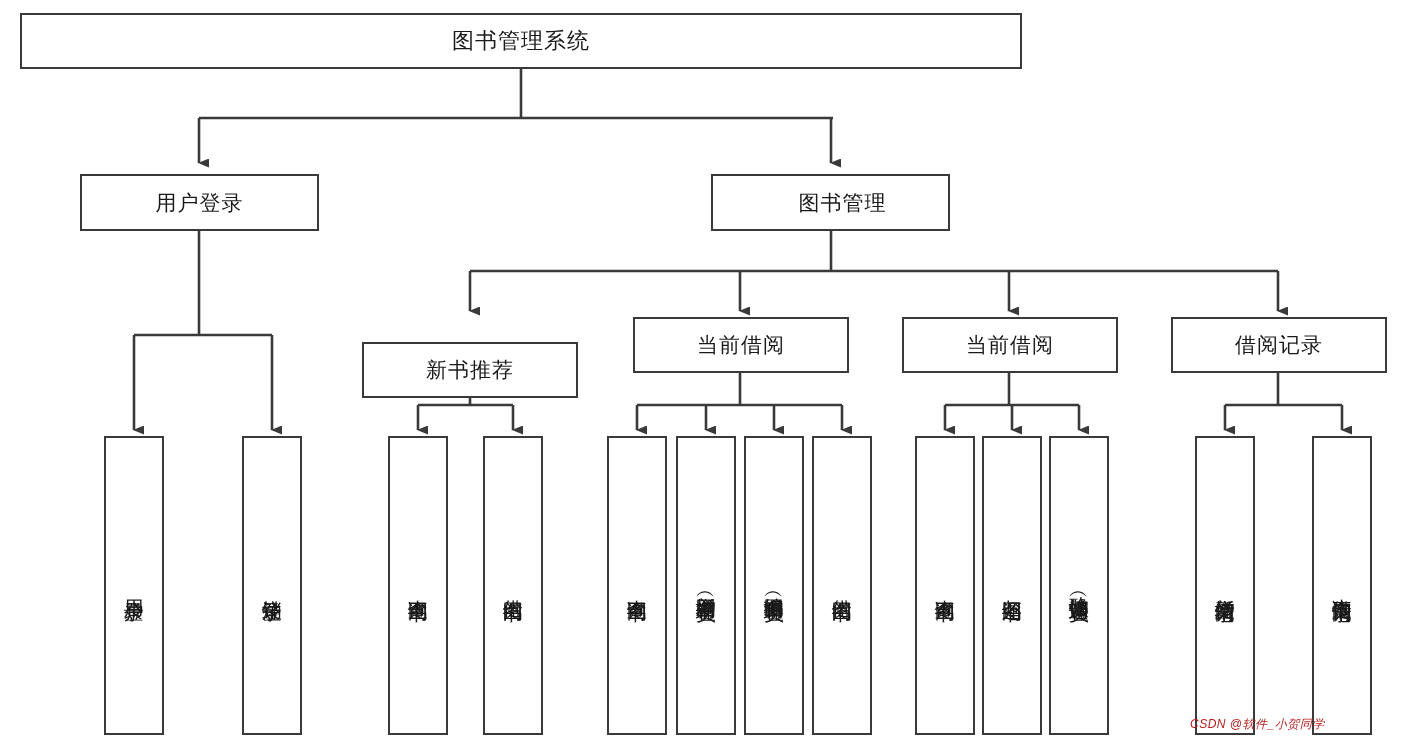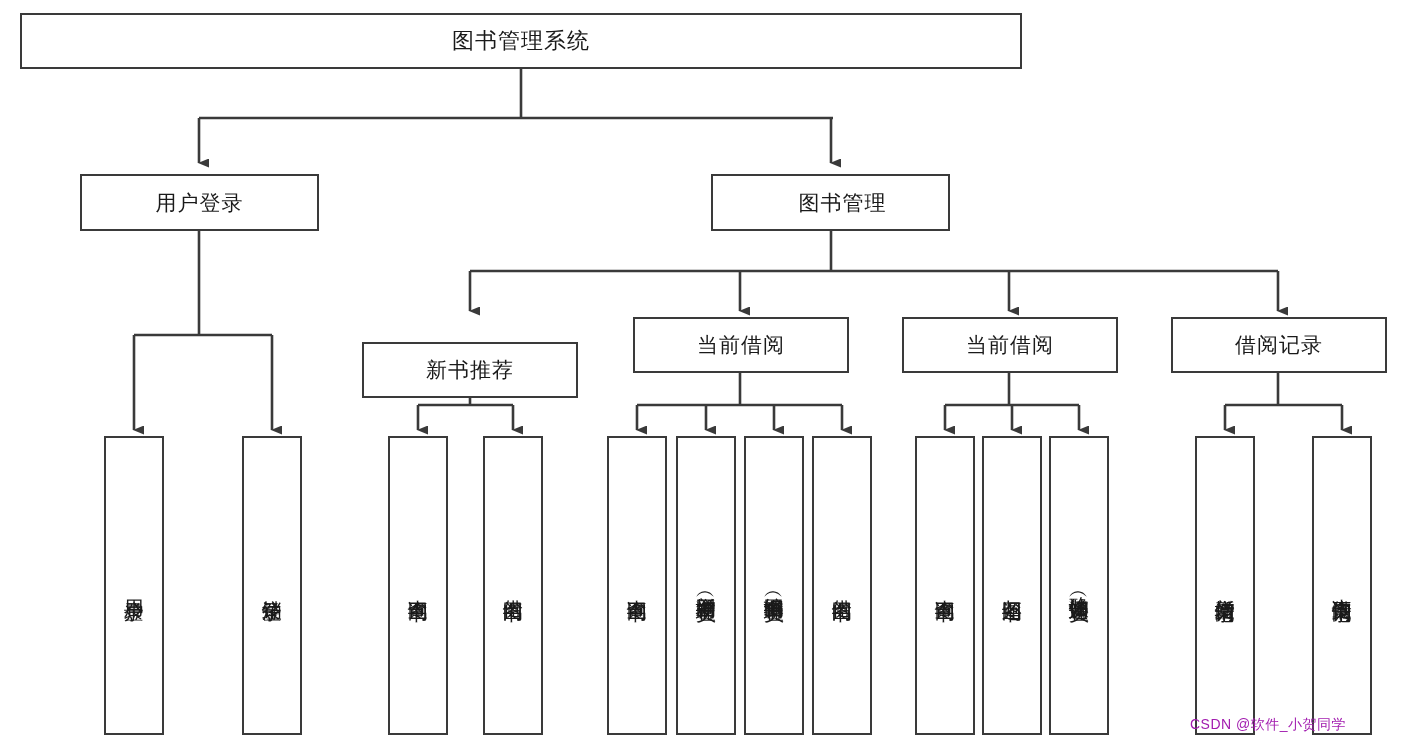--- a/index.html
+++ b/index.html
@@ -53,25 +53,26 @@
     text-orientation: upright;
     line-height: 1.12;
     white-space: nowrap;
     display: block;
   }
   .node.root {
     font-size: 22px;
   }
   .watermark {
     position: absolute;
-    font-size: 14px;
-    color: #a21caf;
+    font-size: 12px;
+    color: #b91c1c;
     white-space: nowrap;
     z-index: 5;
     letter-spacing: 0.5px;
+    font-style: italic;
   }
 </style>
 </head>
 <body>
 
 <div id="canvas">
 
   <svg id="edges" viewBox="0 0 1405 747" xmlns="http://www.w3.org/2000/svg">
     <defs>
       <marker id="arrow" markerWidth="9" markerHeight="11" refX="4.5" refY="10" orient="auto" markerUnits="userSpaceOnUse">

